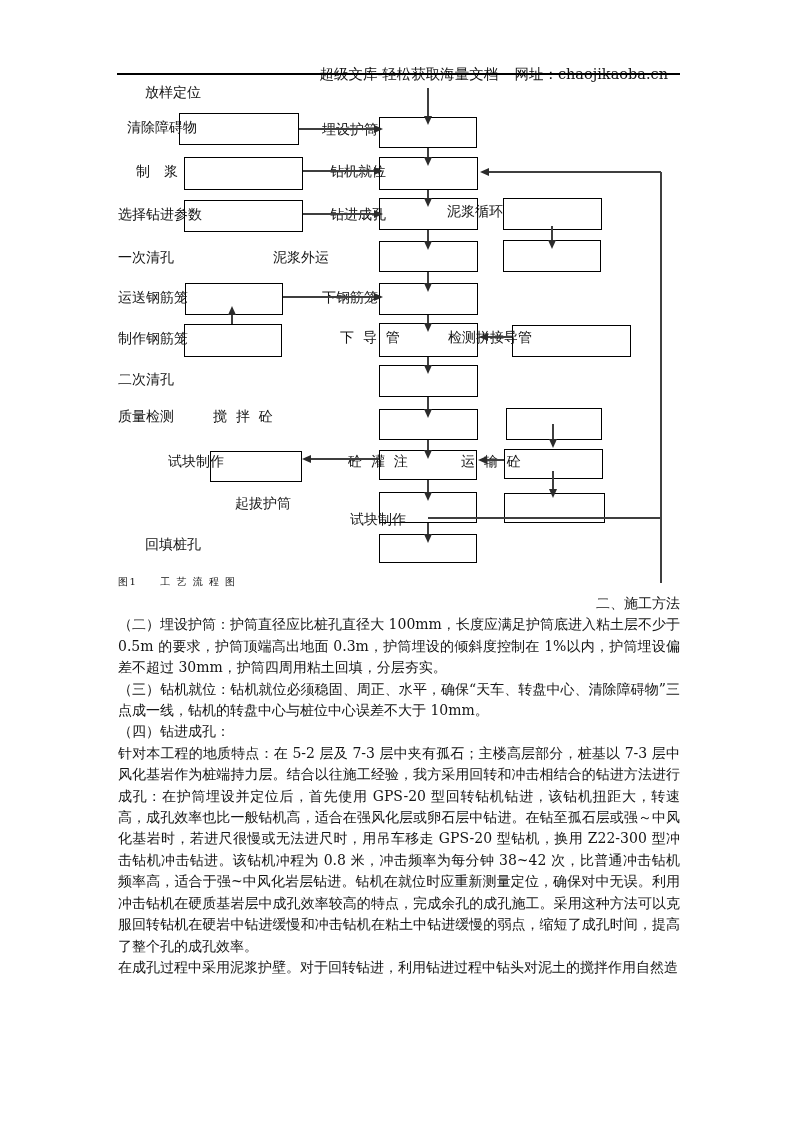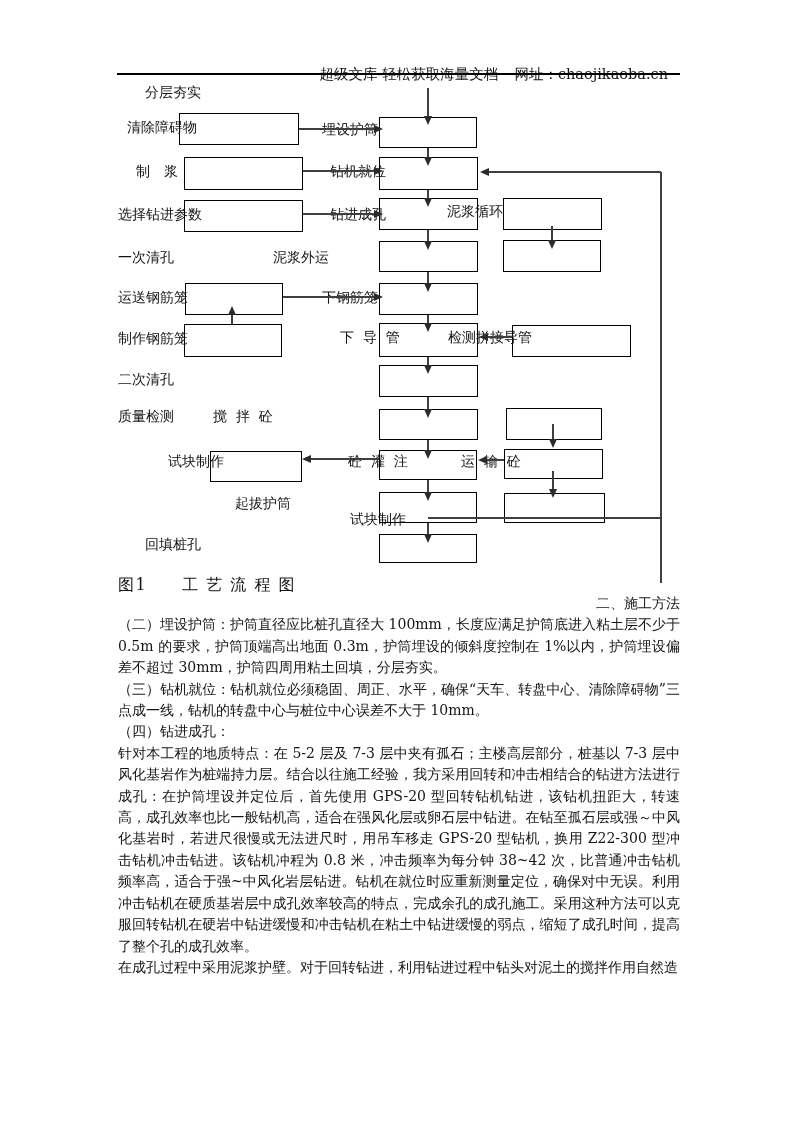--- a/index.html
+++ b/index.html
@@ -15,21 +15,21 @@
   .header-rule{
     position:absolute;left:117px;top:73px;width:563px;height:2px;background:#000;
   }
   #flowchart{position:absolute;left:0;top:0;width:793px;height:600px;}
   .fc-box{position:absolute;border:1.5px solid #000;box-sizing:border-box;background:transparent;}
   .fc-label{position:absolute;font-size:14px;line-height:16px;white-space:pre;}
   .fc-line-h{position:absolute;height:1.5px;}
   .fc-line-v{position:absolute;width:1.5px;}
   .fc-arrow{position:absolute;width:0;height:0;}
   .caption{
-    position:absolute;left:118px;top:575px;font-size:16px;white-space:pre;letter-spacing:1.5px;
+    position:absolute;left:118px;top:575px;font-size:10px;white-space:pre;letter-spacing:1.5px;
   }
   .body-text{
     position:absolute;left:118px;top:593px;width:562px;
     font-size:14px;line-height:21.4px;text-align:justify;
   }
   .body-text p{margin:0;}
   .body-text .heading{text-align:right;}
 </style>
 </head>
 <body>
@@ -57,21 +57,21 @@
       <div class="fc-box" style="left: 379px; top: 409px; width: 99px; height: 31px; border-color: rgb(0, 0, 0);"></div>
       <div class="fc-box" style="left: 379px; top: 450px; width: 98px; height: 30px; border-color: rgb(0, 0, 0);"></div>
       <div class="fc-box" style="left: 379px; top: 492px; width: 98px; height: 31px; border-color: rgb(0, 0, 0);"></div>
       <div class="fc-box" style="left: 379px; top: 534px; width: 98px; height: 29px; border-color: rgb(0, 0, 0);"></div>
       <div class="fc-box" style="left: 503px; top: 198px; width: 99px; height: 32px; border-color: rgb(0, 0, 0);"></div>
       <div class="fc-box" style="left: 503px; top: 240px; width: 98px; height: 32px; border-color: rgb(0, 0, 0);"></div>
       <div class="fc-box" style="left: 512px; top: 325px; width: 119px; height: 32px; border-color: rgb(0, 0, 0);"></div>
       <div class="fc-box" style="left: 506px; top: 408px; width: 96px; height: 32px; border-color: rgb(0, 0, 0);"></div>
       <div class="fc-box" style="left: 504px; top: 449px; width: 99px; height: 30px; border-color: rgb(0, 0, 0);"></div>
       <div class="fc-box" style="left: 504px; top: 493px; width: 101px; height: 30px; border-color: rgb(0, 0, 0);"></div>
-      <div class="fc-label" style="left: 145px; top: 84px;">分层夯实</div>
+      <div class="fc-label" style="left: 145px; top: 84px;">放样定位</div>
       <div class="fc-label" style="left: 127px; top: 119px;">清除障碍物</div>
       <div class="fc-label" style="left: 322px; top: 121px;">埋设护筒</div>
       <div class="fc-label" style="left: 136px; top: 163px;">制　浆</div>
       <div class="fc-label" style="left: 330px; top: 163px;">钻机就位</div>
       <div class="fc-label" style="left: 118px; top: 206px;">选择钻进参数</div>
       <div class="fc-label" style="left: 330px; top: 206px;">钻进成孔</div>
       <div class="fc-label" style="left: 447px; top: 203px;">泥浆循环</div>
       <div class="fc-label" style="left: 118px; top: 249px;">一次清孔</div>
       <div class="fc-label" style="left: 273px; top: 249px;">泥浆外运</div>
       <div class="fc-label" style="left: 118px; top: 289px;">运送钢筋笼</div>

